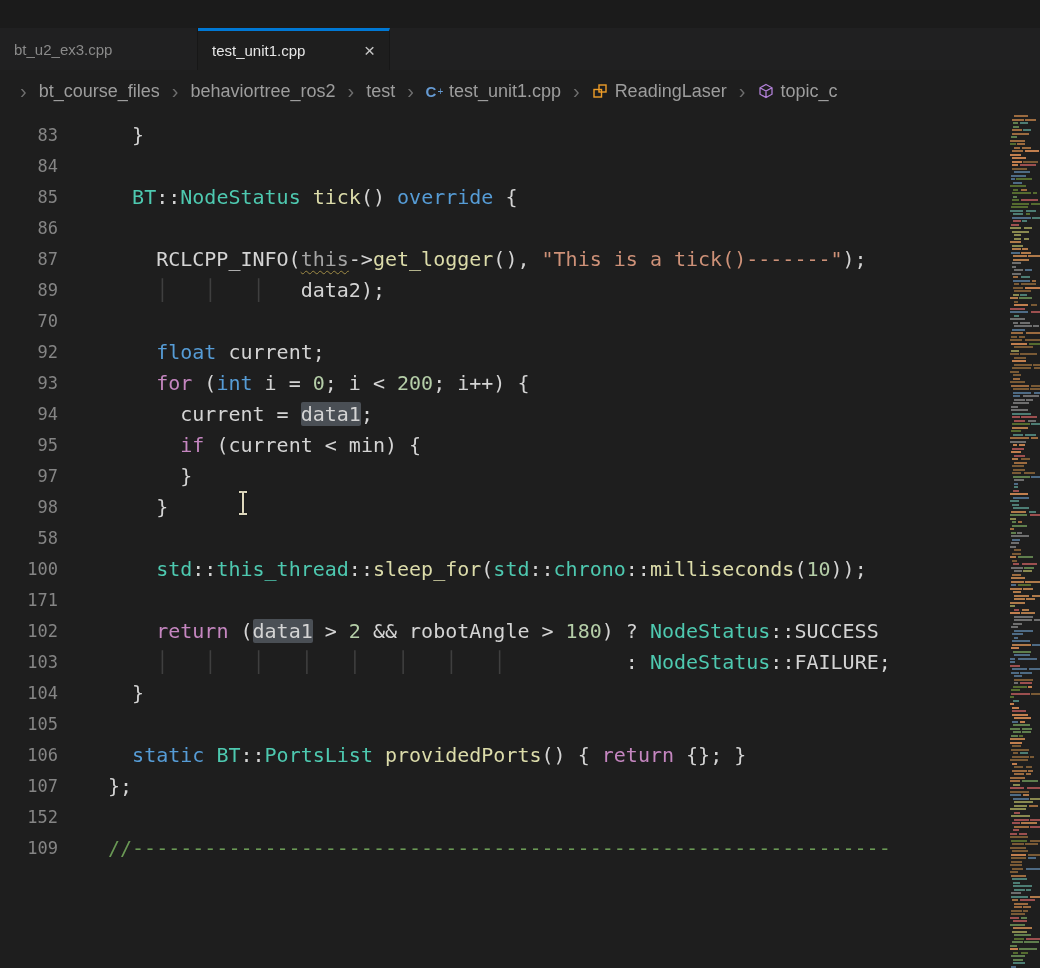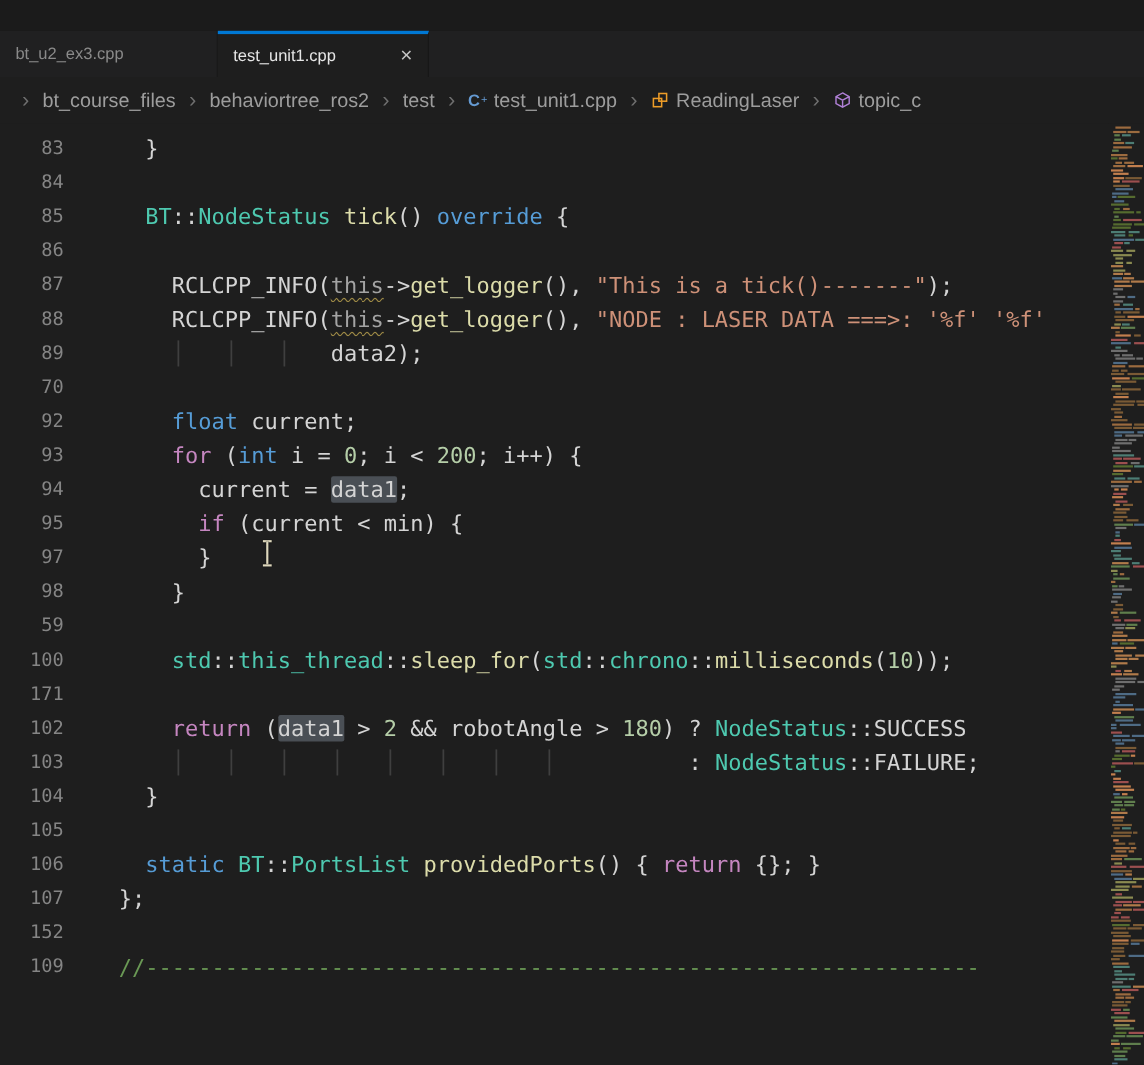--- a/index.html
+++ b/index.html
@@ -111,30 +111,29 @@
   </span>
 </div>
 
 <div class="editor">
   <div class="code" id="code-area">
       <div class="line"><div class="ln">83</div><div class="lc"><span class="tok-d">  }</span></div></div>
       <div class="line"><div class="ln">84</div><div class="lc"></div></div>
       <div class="line"><div class="ln">85</div><div class="lc"><span class="tok-d">  </span><span class="tok-t">BT</span><span class="tok-d">::</span><span class="tok-t">NodeStatus</span><span class="tok-d"> </span><span class="tok-f">tick</span><span class="tok-d">() </span><span class="tok-b">override</span><span class="tok-d"> {</span></div></div>
       <div class="line"><div class="ln">86</div><div class="lc"></div></div>
       <div class="line"><div class="ln">87</div><div class="lc"><span class="tok-d">    RCLCPP_INFO(</span><span class="tok-th">this</span><span class="tok-d">-&gt;</span><span class="tok-f">get_logger</span><span class="tok-d">(), </span><span class="tok-s">"This is a tick()-------"</span><span class="tok-d">);</span></div></div>
-      <div class="line"><div class="ln">88</div><div class="lc"><span class="tok-d">    RCLCPP_INFO(</span><span class="tok-th">this</span><span class="tok-d">-&gt;</span><span class="tok-f">get_logger</span><span class="tok-d">(), </span><span class="tok-s">"NODE : LASER DATA ===&gt;: '%f' '%f'</span></div></div>
       <div class="line"><div class="ln">89</div><div class="lc"><span class="tok-d">    </span><span class="tok-g">│</span><span class="tok-d">   </span><span class="tok-g">│</span><span class="tok-d">   </span><span class="tok-g">│</span><span class="tok-d">   data2);</span></div></div>
       <div class="line"><div class="ln">70</div><div class="lc"></div></div>
       <div class="line"><div class="ln">92</div><div class="lc"><span class="tok-d">    </span><span class="tok-b">float</span><span class="tok-d"> current;</span></div></div>
       <div class="line"><div class="ln">93</div><div class="lc"><span class="tok-d">    </span><span class="tok-k">for</span><span class="tok-d"> (</span><span class="tok-b">int</span><span class="tok-d"> i = </span><span class="tok-n">0</span><span class="tok-d">; i &lt; </span><span class="tok-n">200</span><span class="tok-d">; i++) {</span></div></div>
       <div class="line"><div class="ln">94</div><div class="lc"><span class="tok-d">      current = </span><span class="tok-h">data1</span><span class="tok-d">;</span></div></div>
       <div class="line"><div class="ln">95</div><div class="lc"><span class="tok-d">      </span><span class="tok-k">if</span><span class="tok-d"> (current &lt; min) {</span></div></div>
       <div class="line"><div class="ln">97</div><div class="lc"><span class="tok-d">      }</span></div></div>
       <div class="line"><div class="ln">98</div><div class="lc"><span class="tok-d">    }</span></div></div>
-      <div class="line"><div class="ln">59</div><div class="lc"></div></div>
+      <div class="line"><div class="ln">58</div><div class="lc"></div></div>
       <div class="line"><div class="ln">100</div><div class="lc"><span class="tok-d">    </span><span class="tok-t">std</span><span class="tok-d">::</span><span class="tok-t">this_thread</span><span class="tok-d">::</span><span class="tok-f">sleep_for</span><span class="tok-d">(</span><span class="tok-t">std</span><span class="tok-d">::</span><span class="tok-t">chrono</span><span class="tok-d">::</span><span class="tok-f">milliseconds</span><span class="tok-d">(</span><span class="tok-n">10</span><span class="tok-d">));</span></div></div>
       <div class="line"><div class="ln">171</div><div class="lc"></div></div>
       <div class="line"><div class="ln">102</div><div class="lc"><span class="tok-d">    </span><span class="tok-k">return</span><span class="tok-d"> (</span><span class="tok-h">data1</span><span class="tok-d"> &gt; </span><span class="tok-n">2</span><span class="tok-d"> &amp;&amp; robotAngle &gt; </span><span class="tok-n">180</span><span class="tok-d">) ? </span><span class="tok-t">NodeStatus</span><span class="tok-d">::SUCCESS</span></div></div>
       <div class="line"><div class="ln">103</div><div class="lc"><span class="tok-d">    </span><span class="tok-g">│</span><span class="tok-d">   </span><span class="tok-g">│</span><span class="tok-d">   </span><span class="tok-g">│</span><span class="tok-d">   </span><span class="tok-g">│</span><span class="tok-d">   </span><span class="tok-g">│</span><span class="tok-d">   </span><span class="tok-g">│</span><span class="tok-d">   </span><span class="tok-g">│</span><span class="tok-d">   </span><span class="tok-g">│</span><span class="tok-d">          : </span><span class="tok-t">NodeStatus</span><span class="tok-d">::FAILURE;</span></div></div>
       <div class="line"><div class="ln">104</div><div class="lc"><span class="tok-d">  }</span></div></div>
       <div class="line"><div class="ln">105</div><div class="lc"></div></div>
       <div class="line"><div class="ln">106</div><div class="lc"><span class="tok-d">  </span><span class="tok-b">static</span><span class="tok-d"> </span><span class="tok-t">BT</span><span class="tok-d">::</span><span class="tok-t">PortsList</span><span class="tok-d"> </span><span class="tok-f">providedPorts</span><span class="tok-d">() { </span><span class="tok-k">return</span><span class="tok-d"> {}; }</span></div></div>
       <div class="line"><div class="ln">107</div><div class="lc"><span class="tok-d">};</span></div></div>
       <div class="line"><div class="ln">152</div><div class="lc"></div></div>
       <div class="line"><div class="ln">109</div><div class="lc"><span class="tok-c">//---------------------------------------------------------------</span></div></div>

